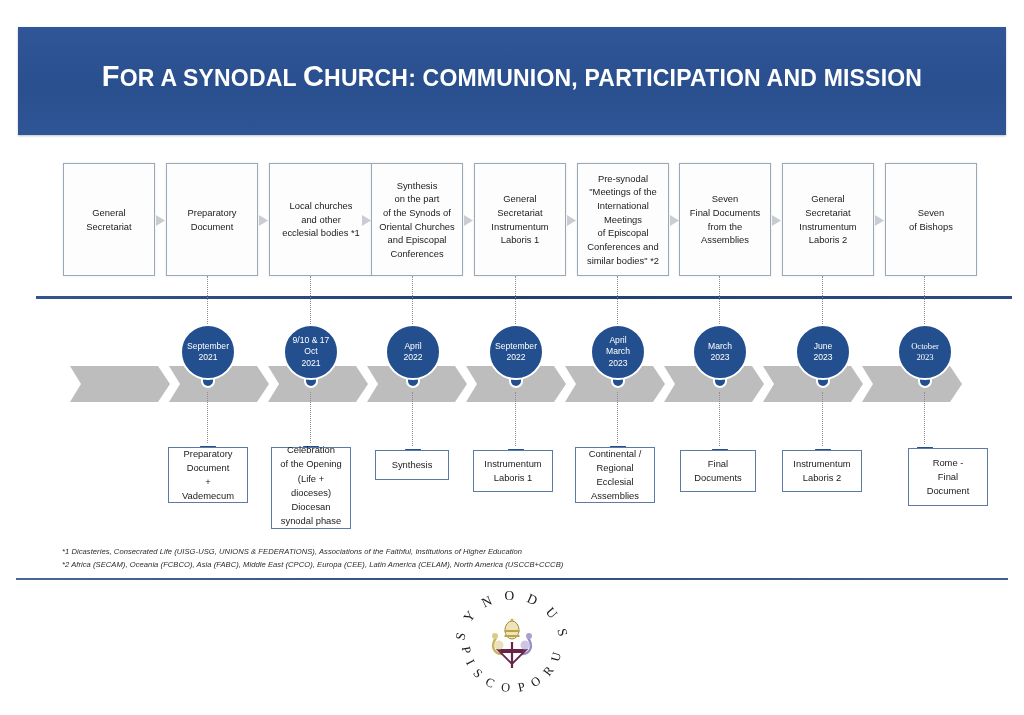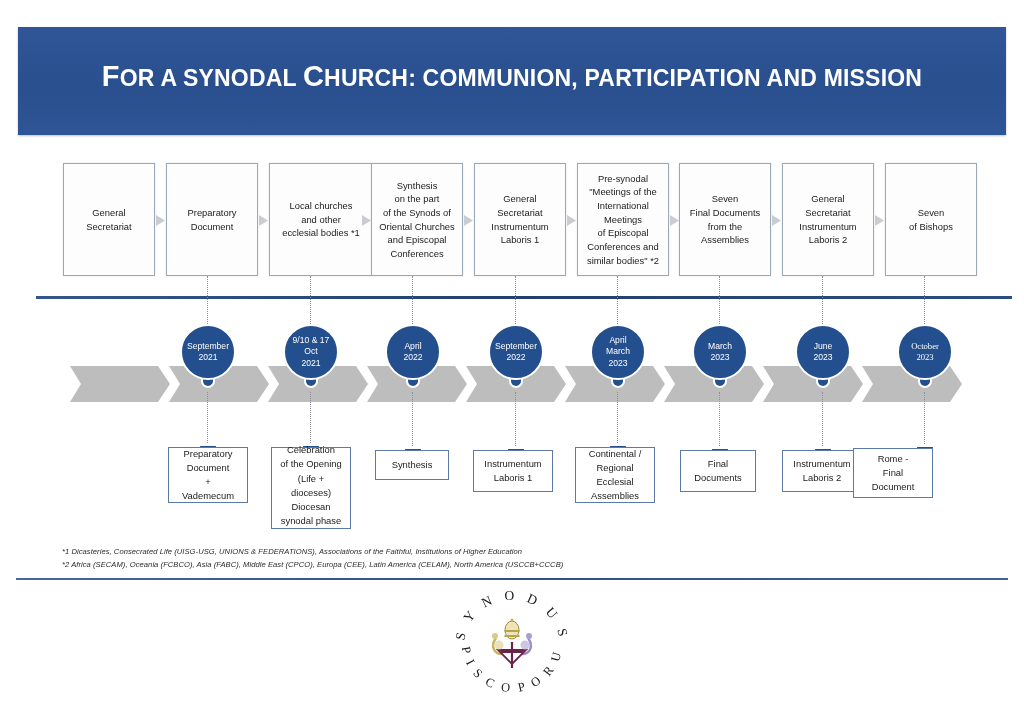--- a/index.html
+++ b/index.html
@@ -367,21 +367,21 @@
         <div class="pin-tail"></div>
         <div class="pin-circle">
           <div>
             <div>October</div>
             <div>2023</div>
           </div>
         </div>
       </div>
       <div class="dot-v" style="left: 924px; top: 392px; height: 52px;"></div>
       <div class="bnub" style="left: 917px; top: 447px;"></div>
-      <div class="bbox" style="left: 853px; width: 80px; top: 448px; height: 50px;">
+      <div class="bbox" style="left: 908px; width: 80px; top: 448px; height: 58px;">
         <div>
           <div>Rome -</div>
           <div>Final</div>
           <div>Document</div>
         </div>
       </div>
     </div>
 
   <div class="notes">
     <div>*1 Dicasteries, Consecrated Life (UISG-USG, UNIONS &amp; FEDERATIONS), Associations of the Faithful, Institutions of Higher Education</div>

